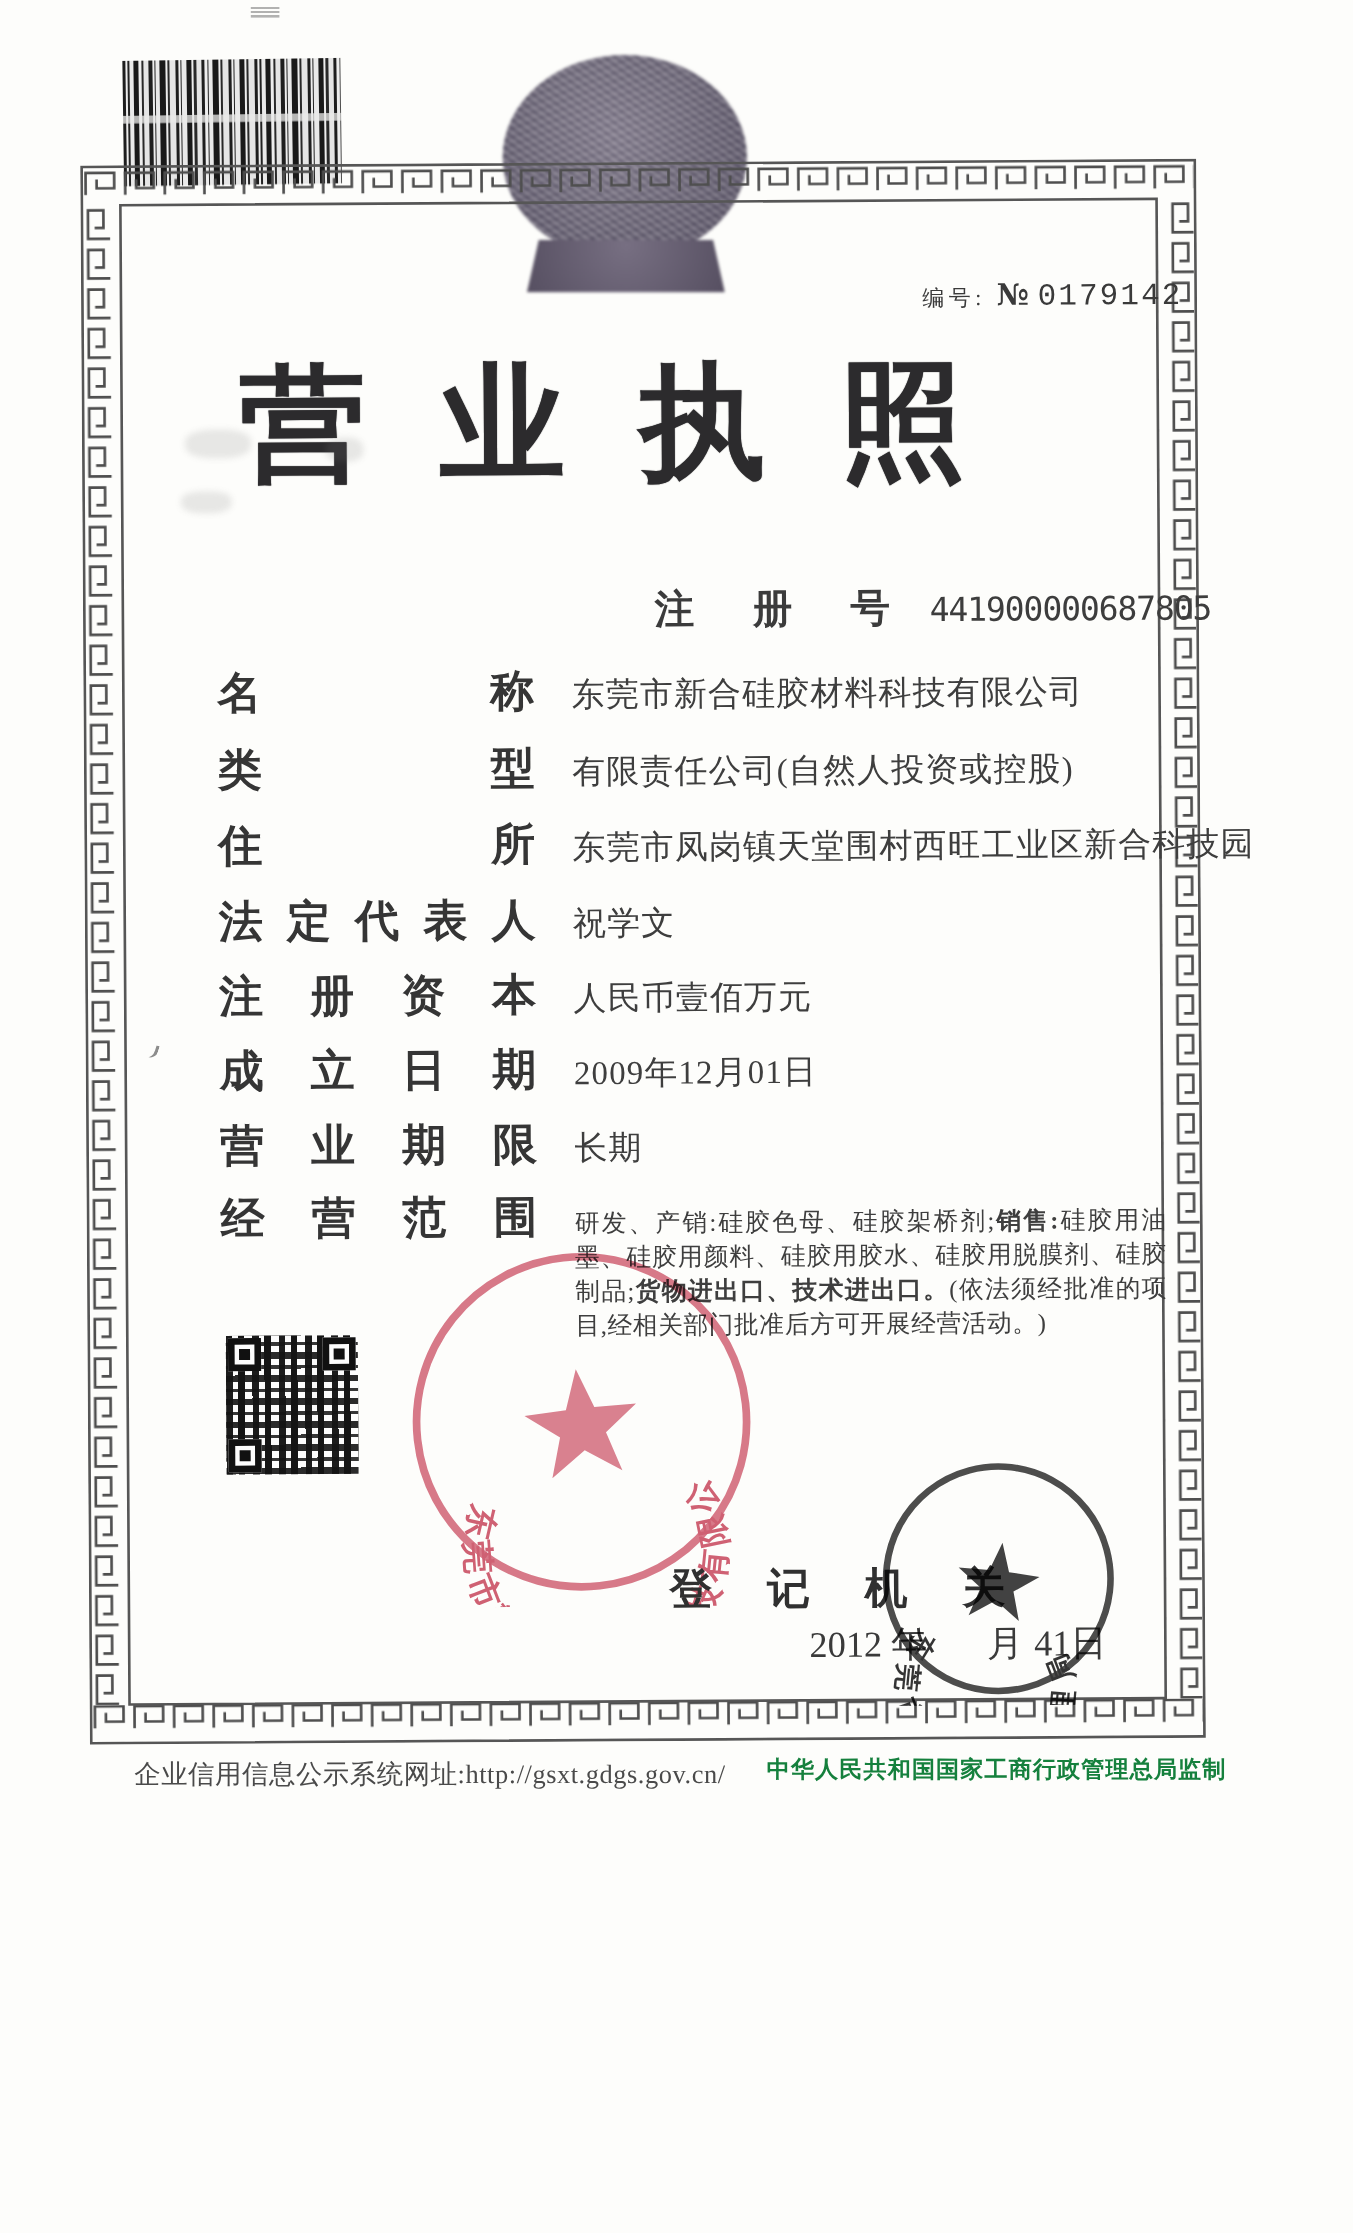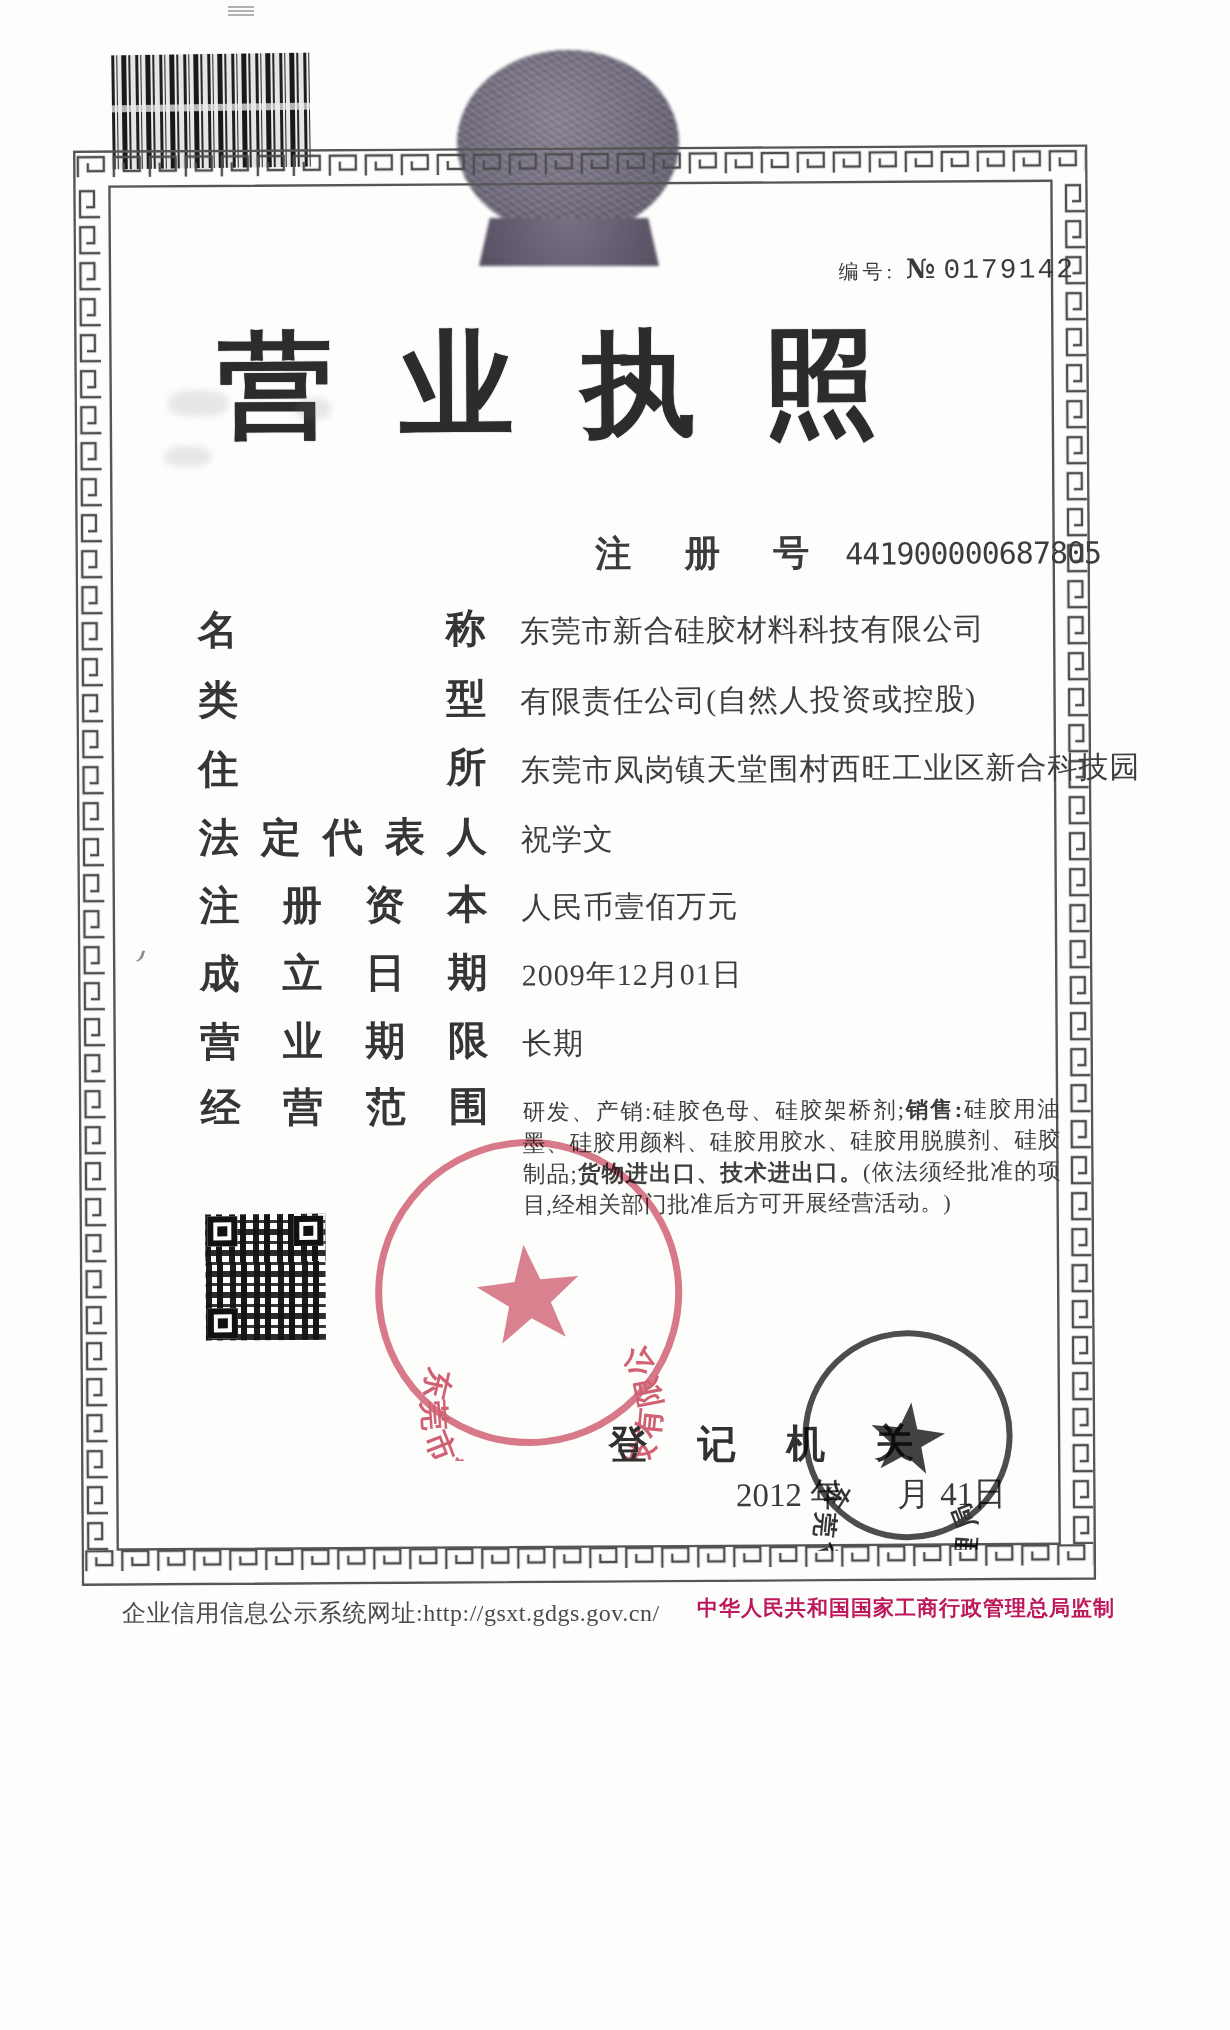--- a/index.html
+++ b/index.html
@@ -52,21 +52,21 @@
   
   #companySeal{left:357px;top:1120px;mix-blend-mode:multiply;opacity:.88;}
   #registrarSeal{left:790px;top:1322px;mix-blend-mode:multiply;opacity:.9;}
   
   #registrar{left:606px;top:1418px;font-size:39px;font-weight:600;letter-spacing:20px;color:#303030;white-space:nowrap;}
   #dateline{left:733px;top:1474px;font-size:33px;color:#3a3a3a;white-space:nowrap;}
   #dateline .g1{display:inline-block;width:54px;}
   #dateline .g2{display:inline-block;width:10px;}
   
   #footL{left:94px;top:1597px;font-size:24px;color:#4a4a4a;letter-spacing:.5px;margin-left:28px;}
-  #footR{left:697px;top:1594px;font-size:21px;font-weight:600;color:#be185d;letter-spacing:1px;}
+  #footR{left:697px;top:1594px;font-size:21px;font-weight:600;color:#15803d;letter-spacing:1px;}
   
   .smudge{position:absolute;background:#777;border-radius:40%;filter:blur(3px);opacity:.16;}
   #comma{left:132px;top:946px;width:9px;height:13px;border-right:3px solid #444;border-radius:0 0 8px 0;
     transform:rotate(18deg);opacity:.6;}
   #topmark{left:228px;top:6px;width:26px;height:10px;opacity:.45;
     background:repeating-linear-gradient(0deg,#555 0 2px,transparent 2px 4px);}
 </style>
 </head>
 <body>
 

